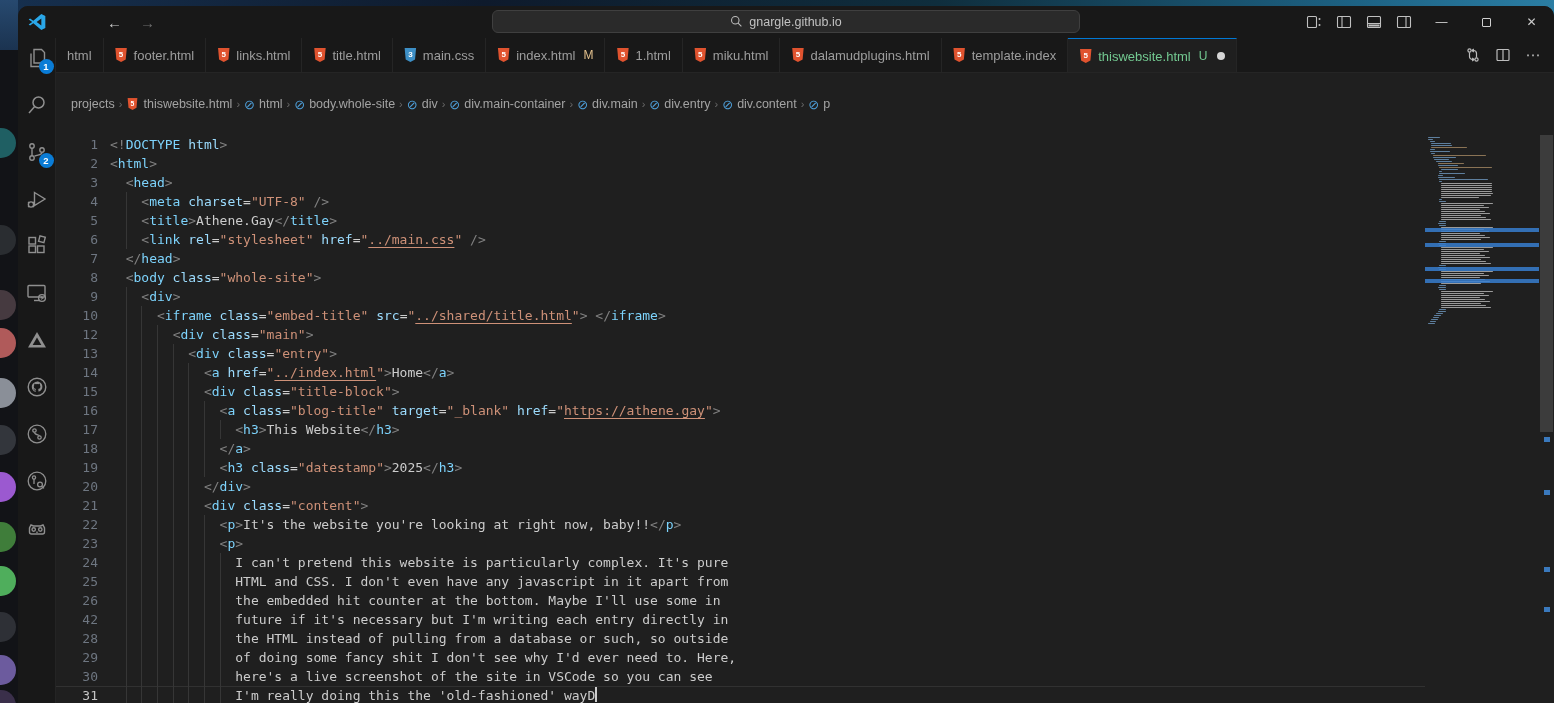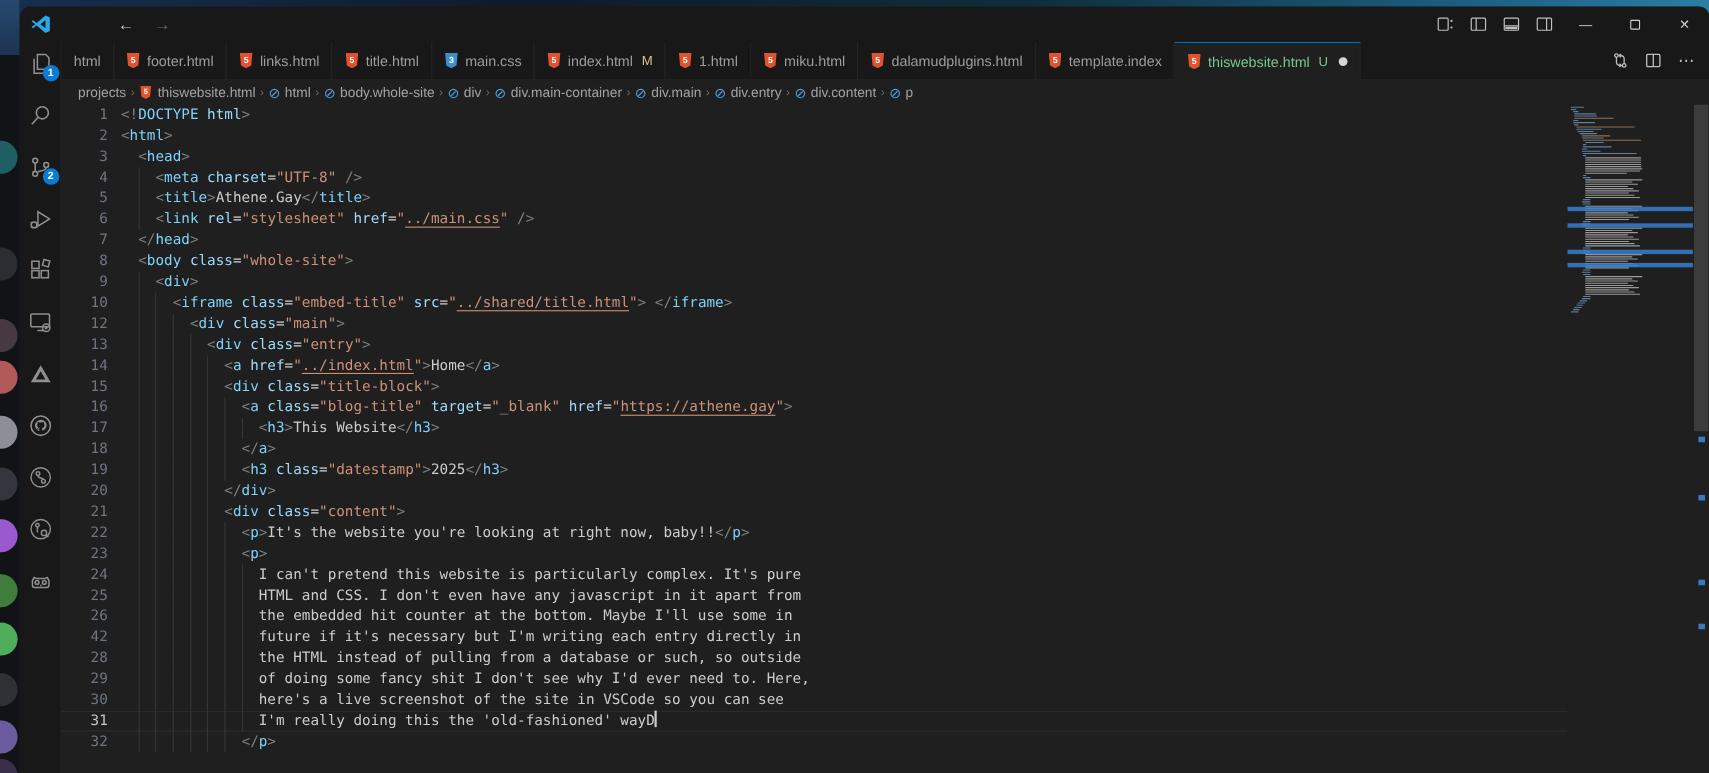--- a/index.html
+++ b/index.html
@@ -23,21 +23,21 @@
   .win-btn { width:45px; height:32px; display:flex; align-items:center; justify-content:center; color:#cfcfcf; font-size:12px; }
   .win-max-glyph { width:9px; height:9px; border:1px solid #cfcfcf; border-radius:1px; }
 
   
   .body-row { flex:1; display:flex; min-height:0; }
   .activitybar { flex:0 0 38px; background:#181818; border-right:1px solid #242424; display:flex; flex-direction:column; align-items:center; padding-top:8px; gap:23px; }
   .act-item { position:relative; width:24px; height:24px; display:flex; align-items:center; justify-content:center; }
   .act-item svg { width:24px; height:24px; }
   .act-badge { position:absolute; right:-5px; bottom:-4px; min-width:15px; height:15px; padding:0 3px; background:#0a7cd6; border-radius:9px; color:#fff; font-size:9.5px; font-weight:bold; display:flex; align-items:center; justify-content:center; }
 
-  .main-col { flex:1; display:flex; flex-direction:column; min-width:0; }
+  .main-col { flex:1; display:flex; flex-direction:column; min-width:0;gap:20px; }
 
   
   .tabbar { height:35px; flex:0 0 35px; background:#181818; display:flex; border-bottom:1px solid #252525; }
   .tab-strip { display:flex; min-width:0; overflow:hidden; flex:1; }
   .tab { display:flex; align-items:center; gap:6px; padding:0 11px; border-right:1px solid #252525; font-size:13px; color:#9d9d9d; white-space:nowrap; position:relative; }
   .tab.active { background:#1f1f1f; border-top:1px solid #0078d4; margin-bottom:-1px; }
   .tab.active .tab-label { color:#73c991; }
   .fico { width:13px; height:14px; display:inline-flex; align-items:center; justify-content:center; font:bold 8px "Liberation Sans",sans-serif; color:#fff; clip-path:polygon(6% 0,94% 0,86% 82%,50% 100%,14% 82%); padding-bottom:1px; flex:0 0 auto; }
   .html-ico { background:#e0532f; }
   .css-ico { background:#3d8fc6; }
@@ -99,20 +99,27 @@
 
 <div class="window">
 
   <div class="titlebar">
     <svg class="vscode-logo" viewBox="0 0 24 24">
       <path fill="#2aa7e8" d="M17.2 2.4 22 4.7v14.6l-4.8 2.3-9.6-8.2-3.9 2.9-1.7-1.3 4.3-3-4.3-3L3.7 7.7l3.9 2.9 9.6-8.2zm0 5.3-5.6 4.3 5.6 4.3V7.7z"></path>
     </svg>
     <div class="nav-arrows">
       <span>←</span>
       <span class="fwd">→</span>
+    </div>
+    <div class="cmd-center">
+      <svg width="13" height="13" viewBox="0 0 16 16">
+          <circle cx="6.5" cy="6.5" r="4.6" fill="none" stroke="#bdbdbd" stroke-width="1.3"></circle>
+          <line x1="10" y1="10" x2="14" y2="14" stroke="#bdbdbd" stroke-width="1.3"></line>
+        </svg>
+      <span>gnargle.github.io</span>
     </div>
     <div class="tb-right">
       <div class="layout-btn">
         <svg width="16" height="16" viewBox="0 0 16 16" fill="none" stroke="#c0c0c0" stroke-width="1.1">
             <rect x="1.5" y="2.5" width="9" height="11" rx="1"></rect>
             <circle cx="13.5" cy="5" r="1" fill="#c0c0c0" stroke="none"></circle>
             <circle cx="13.5" cy="11" r="1" fill="#c0c0c0" stroke="none"></circle>
           </svg>
       </div>
       <div class="layout-btn">

